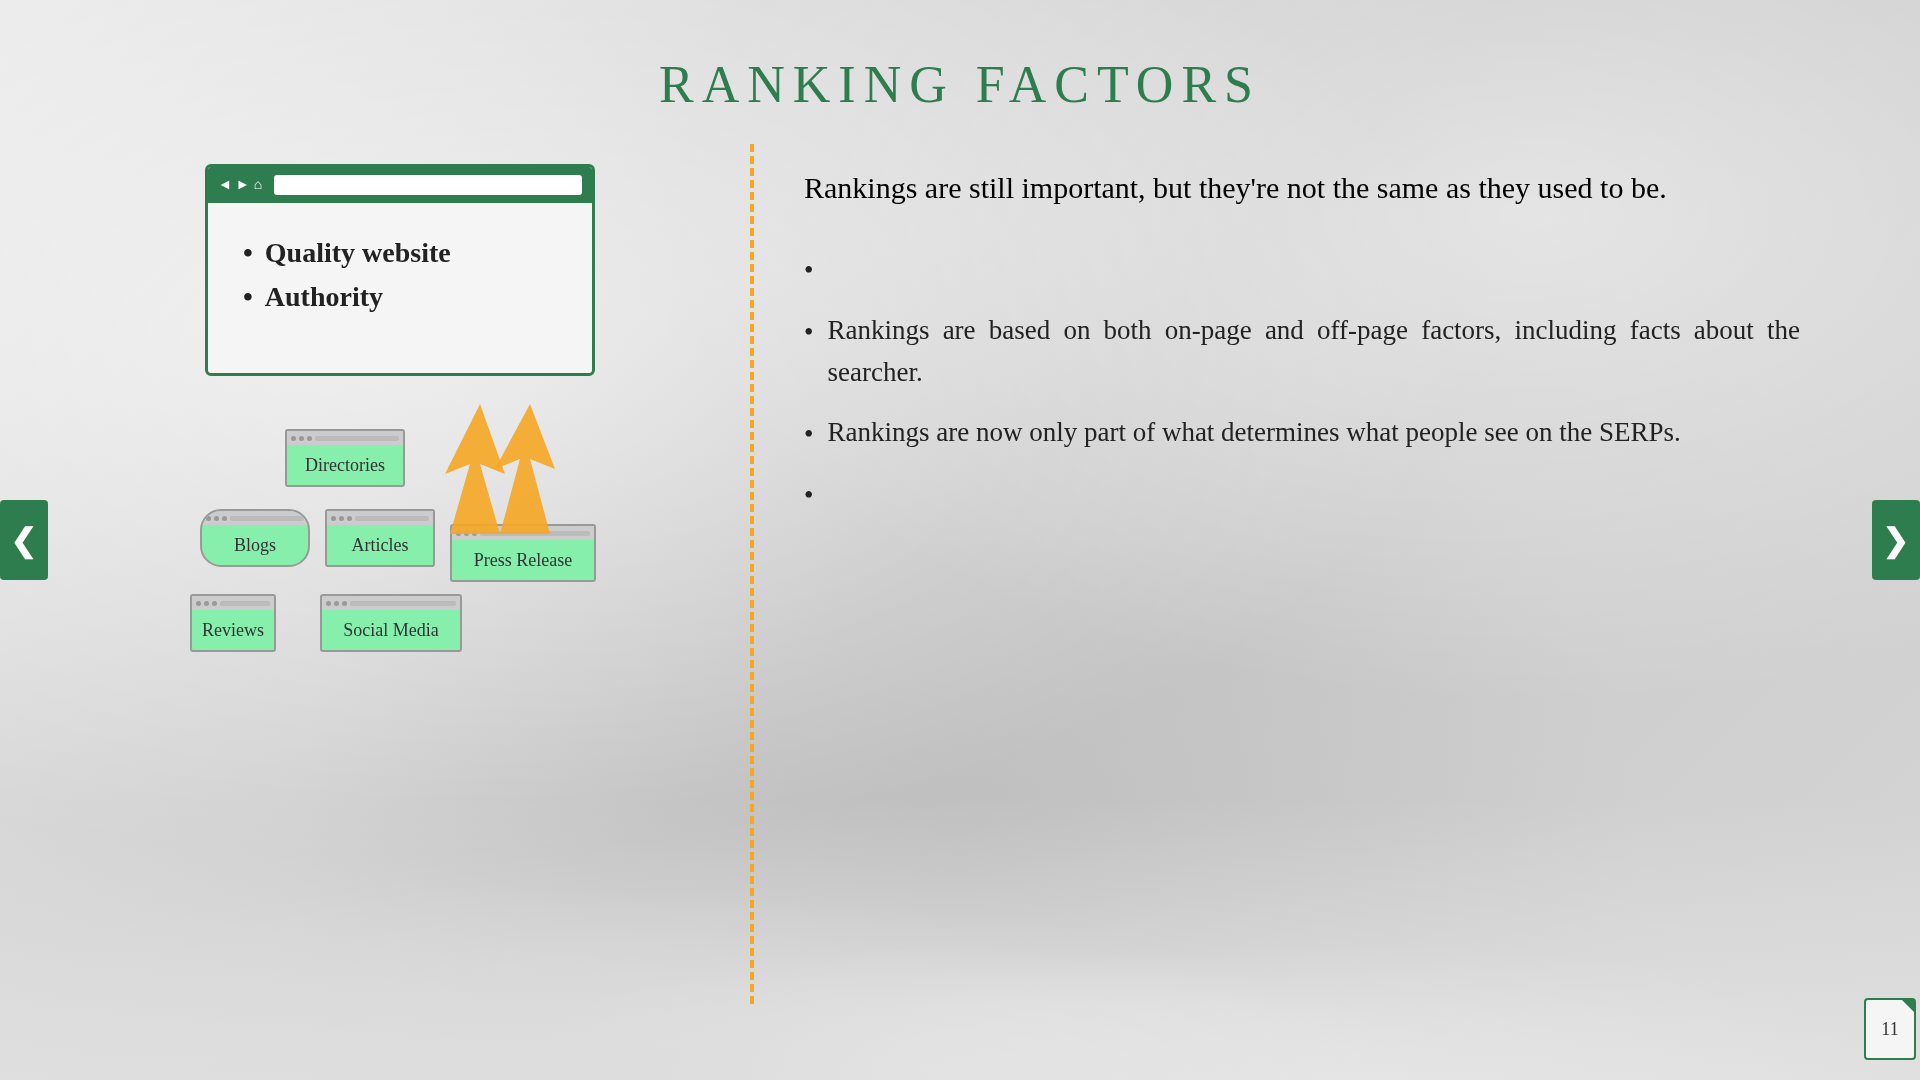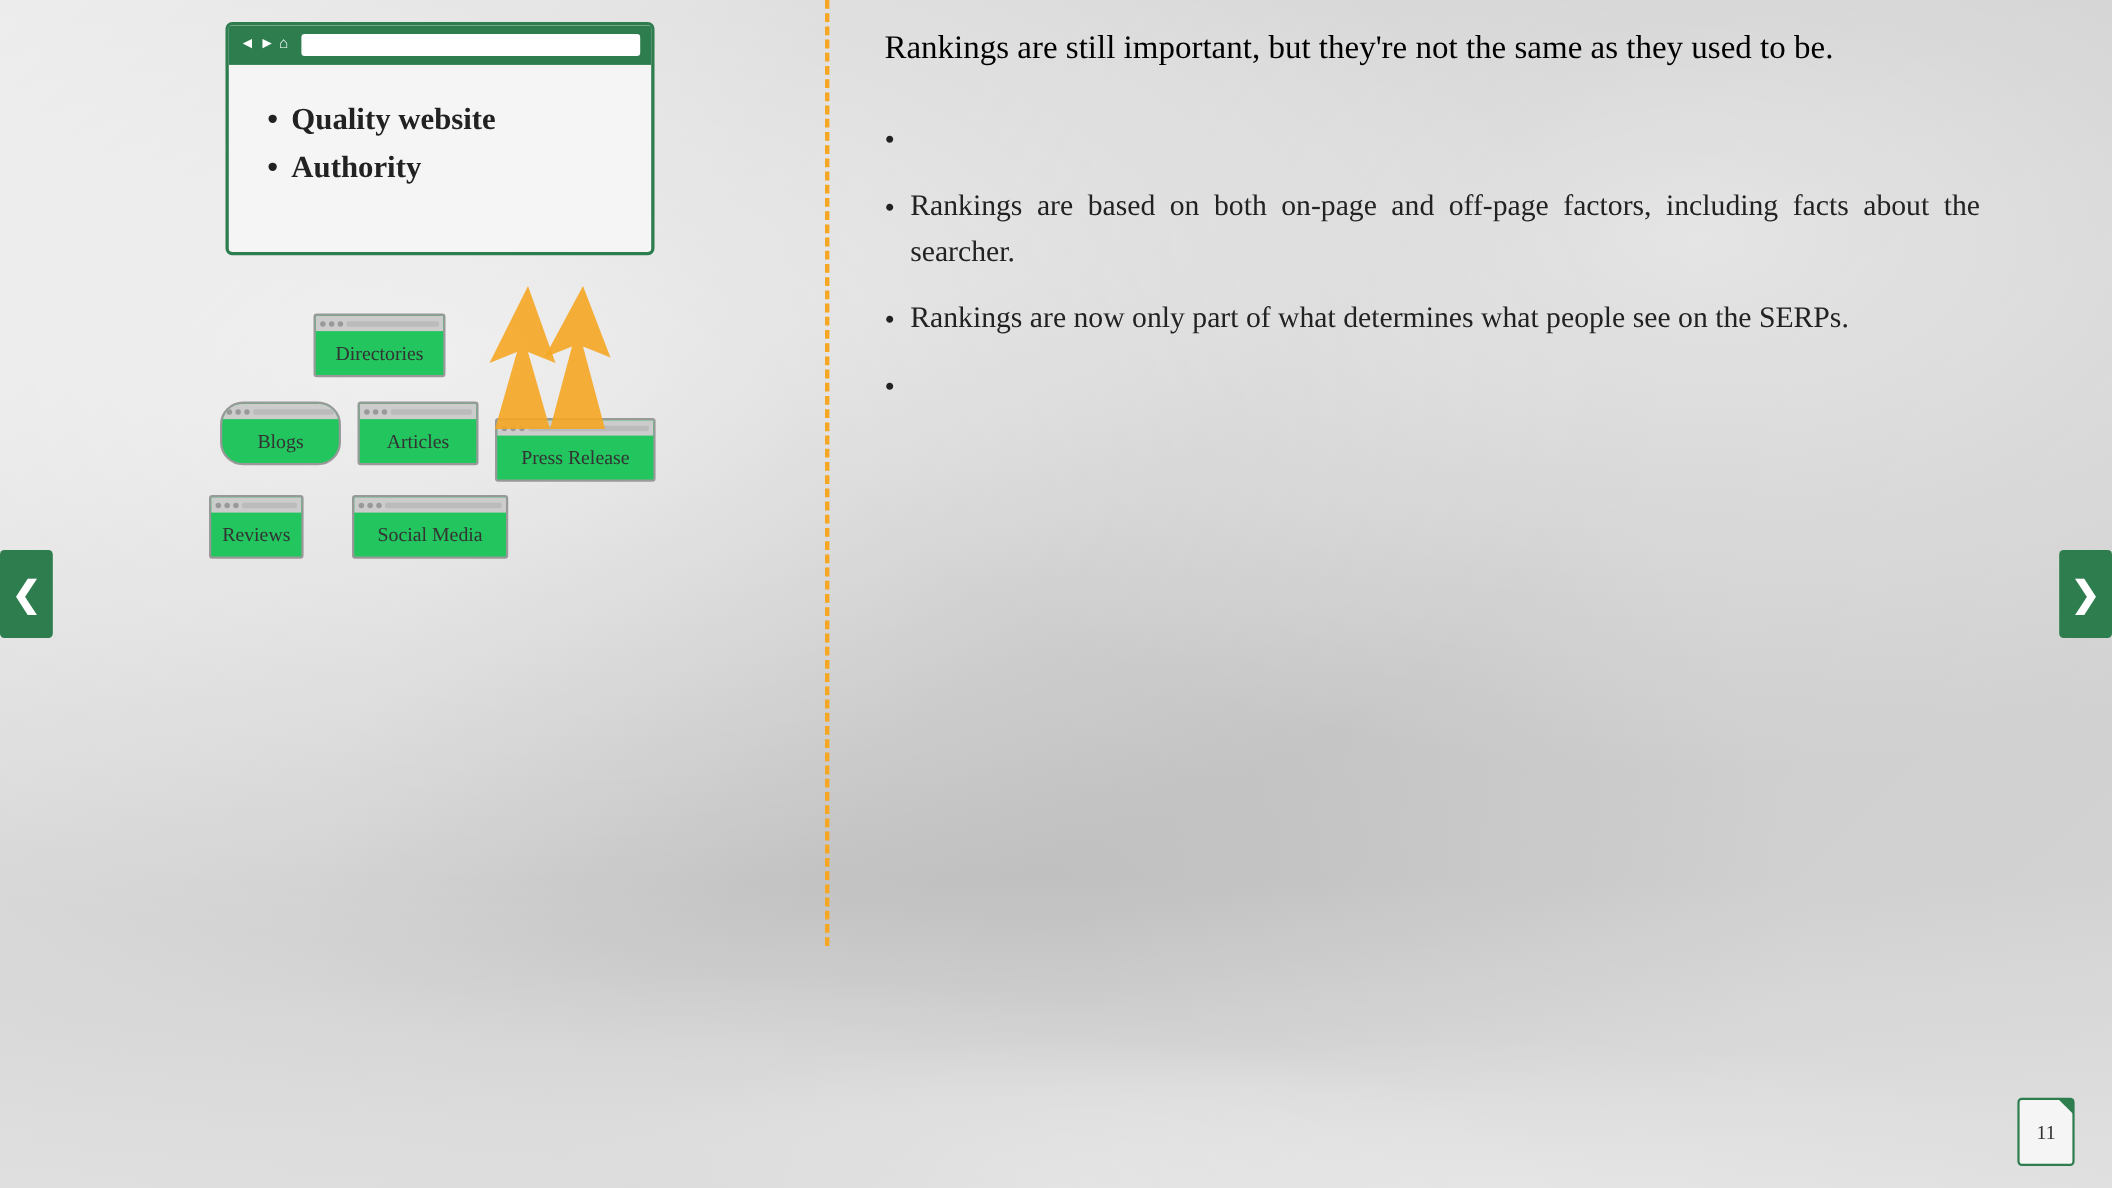--- a/index.html
+++ b/index.html
@@ -217,21 +217,21 @@
     .nav-arrow span {
       color: white;
       font-size: 32px;
       font-weight: bold;
     }
 
     
     .mini-box {
       position: absolute;
       border: 2px solid #999;
-      background: #22c55e;
+      background: #86efac;
       border-radius: 3px;
       overflow: hidden;
     }
 
     .mini-box-toolbar {
       background: #ccc;
       height: 14px;
       display: flex;
       align-items: center;
       padding: 0 4px;
@@ -259,21 +259,21 @@
       padding: 6px;
       font-size: 18px;
       color: #333;
       min-height: 40px;
     }
 
     
     .page-number {
       position: absolute;
       bottom: 20px;
-      right: 34px;
+      right: 4px;
       z-index: 10;
       border-radius: 23px;
     }
 
     .page-num-box {
       width: 52px;
       height: 62px;
       background: #f5f5f5;
       border: 2px solid #2e7d4f;
       border-radius: 4px;
@@ -305,20 +305,23 @@
 
 <div class="nav-arrow left">
   <span>❮</span>
 </div>
 <div class="nav-arrow right">
   <span>❯</span>
 </div>
 
 <div class="slide-content">
 
+  <div class="title">
+    <h1>RANKING FACTORS</h1>
+  </div>
 
   <div class="main-layout">
 
     <div class="left-panel">
 
       <div class="browser-mockup">
         <div class="browser-toolbar">
           <div class="browser-nav-icons">
             <span>◄</span>
             <span>►</span>

